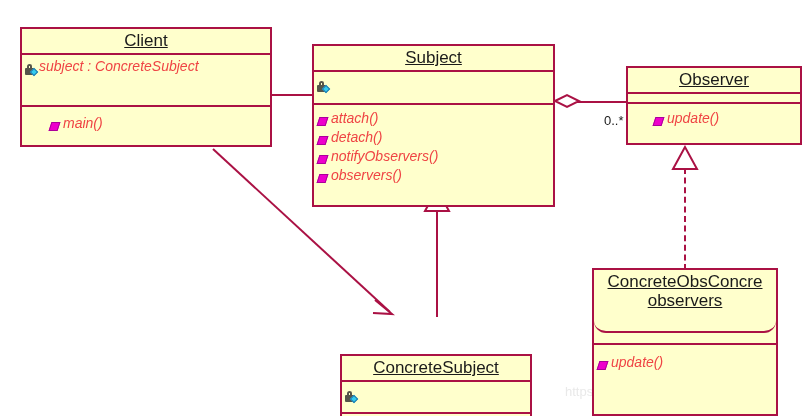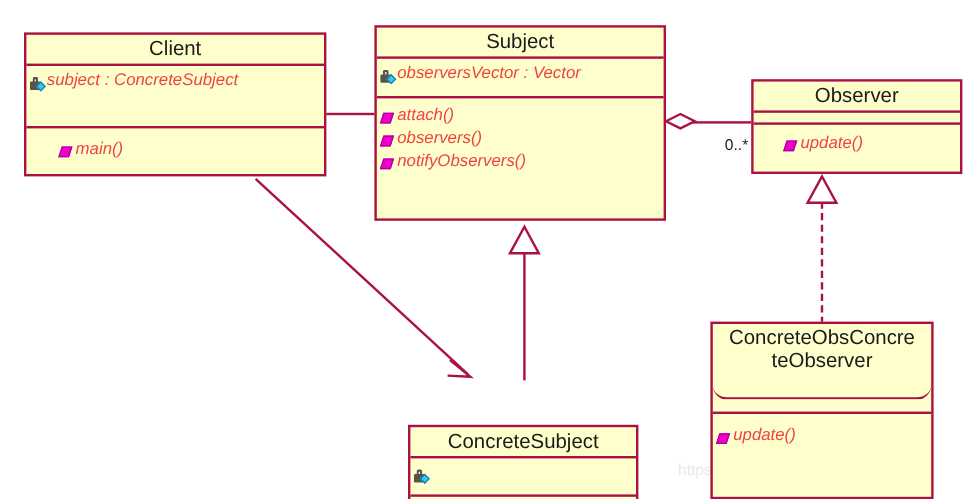--- a/index.html
+++ b/index.html
@@ -25,20 +25,21 @@
     z-index: 5;
   }
   .uml-title {
     text-align: center;
     font-size: 17px;
     color: #1a1a1a;
     padding: 2px 2px 3px 2px;
     line-height: 1.12;
     border-bottom: 2px solid #aa1144;
     white-space: nowrap;
+    text-decoration: underline;
   }
   .uml-title.wrap { white-space: normal; }
   .uml-compartment {
     padding: 2px 2px 3px 3px;
     border-bottom: 2px solid #aa1144;
   }
   .uml-compartment:last-child { border-bottom: none; }
   .uml-compartment.empty { min-height: 7px; padding: 0; }
 
   .member {
@@ -178,50 +179,55 @@
     <div class="uml-compartment" style="padding-top:7px;margin-left:24px;">
       <div class="member">
         <span class="ico ico-method">
           <span class="diamond"></span>
         </span>
         <span class="member-label">main()</span>
       </div>
     </div>
   </div>
 
-  <div class="uml-class" style="left:312px; top:21px; width:243px; height:163px;">
+  <div class="uml-class" style="left:312px; top:44px; width:243px; height:163px;">
     <div class="uml-title">Subject</div>
     <div class="uml-compartment" style="height:26px;">
       <div class="member">
         <span class="ico ico-private">
           <span class="lock-shackle"></span>
             <span class="lock-body"></span>
             <span class="lock-tag"></span>
         </span>
-        <span class="member-label">observersVector : Vector</span>
       </div>
     </div>
     <div class="uml-compartment" style="padding-top:4px;">
       <div class="member">
         <span class="ico ico-method">
           <span class="diamond"></span>
         </span>
         <span class="member-label">attach()</span>
       </div>
       <div class="member">
         <span class="ico ico-method">
           <span class="diamond"></span>
         </span>
+        <span class="member-label">detach()</span>
+      </div>
+      <div class="member">
+        <span class="ico ico-method">
+          <span class="diamond"></span>
+        </span>
+        <span class="member-label">notifyObservers()</span>
+      </div>
+      <div class="member">
+        <span class="ico ico-method">
+          <span class="diamond"></span>
+        </span>
         <span class="member-label">observers()</span>
-      </div>
-      <div class="member">
-        <span class="ico ico-method">
-          <span class="diamond"></span>
-        </span>
-        <span class="member-label">notifyObservers()</span>
       </div>
     </div>
   </div>
 
   <div class="uml-class" style="left:626px; top:66px; width:176px; height:79px;">
     <div class="uml-title">Observer</div>
     <div class="uml-compartment empty" style="height:8px;"></div>
     <div class="uml-compartment" style="padding-top:5px;">
       <div class="member" style="padding-left:22px;">
         <span class="ico ico-method">
@@ -249,21 +255,21 @@
           <span class="diamond"></span>
         </span>
         <span class="member-label">change()</span>
       </div>
     </div>
   </div>
 
   <div class="uml-class" style="left:592px; top:268px; width:186px; height:148px;">
     <div class="uml-title wrap" style="height:56px;border-radius:12px;">
       <span>ConcreteObsConcre</span><br>
-      <span>teObserver</span>
+      <span>observers</span>
     </div>
     <div class="uml-compartment empty" style="height:10px;"></div>
     <div class="uml-compartment" style="padding-top:8px;">
       <div class="member">
         <span class="ico ico-method">
           <span class="diamond"></span>
         </span>
         <span class="member-label">update()</span>
       </div>
     </div>

